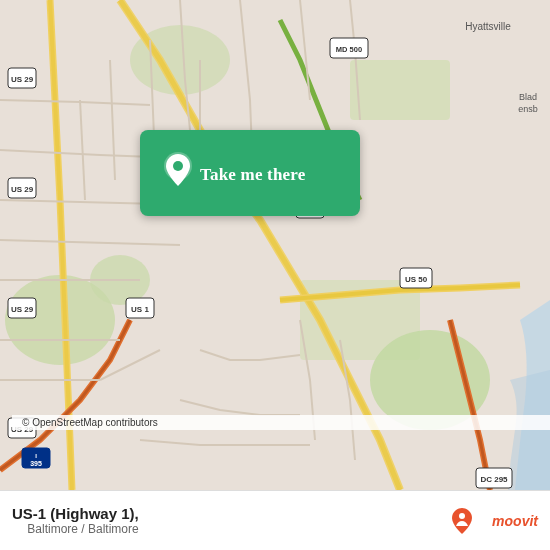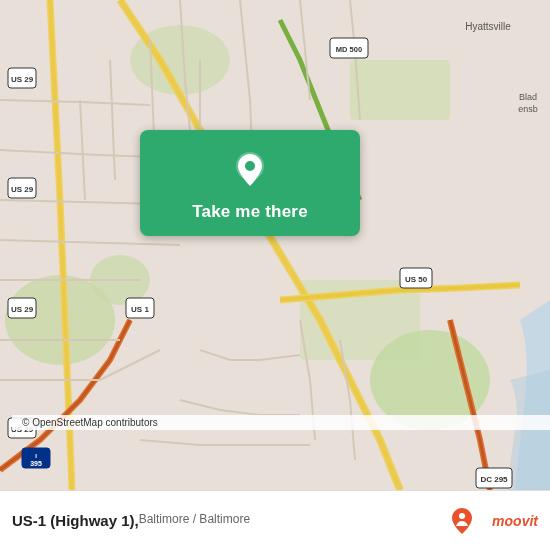--- a/index.html
+++ b/index.html
@@ -30,24 +30,24 @@
 
     
     #cta-overlay {
       position: absolute;
       top: 130px;
       left: 140px;
       width: 220px;
       background-color: #2eaa6e;
       border-radius: 8px;
       display: flex;
-      flex-direction: column;
       align-items: center;
       padding: 18px 16px 14px;
       box-shadow: 0 2px 10px rgba(0,0,0,0.3);
+      font-family: Liberation Serif, serif;
     }
 
     #pin-icon {
       width: 44px;
       height: 44px;
       margin-bottom: 10px;
     }
 
     #cta-button-text {
       color: white;
@@ -75,21 +75,21 @@
       background: white;
       display: flex;
       align-items: center;
       padding: 0 12px;
       border-top: 1px solid #ddd;
       justify-content: space-between;
     }
 
     #route-info {
       display: flex;
-      flex-direction: row;
+      flex-direction: column;
       text-align: right;
     }
 
     #route-name {
       font-size: 15px;
       font-weight: bold;
       color: #222;
     }
 
     #route-sub {

